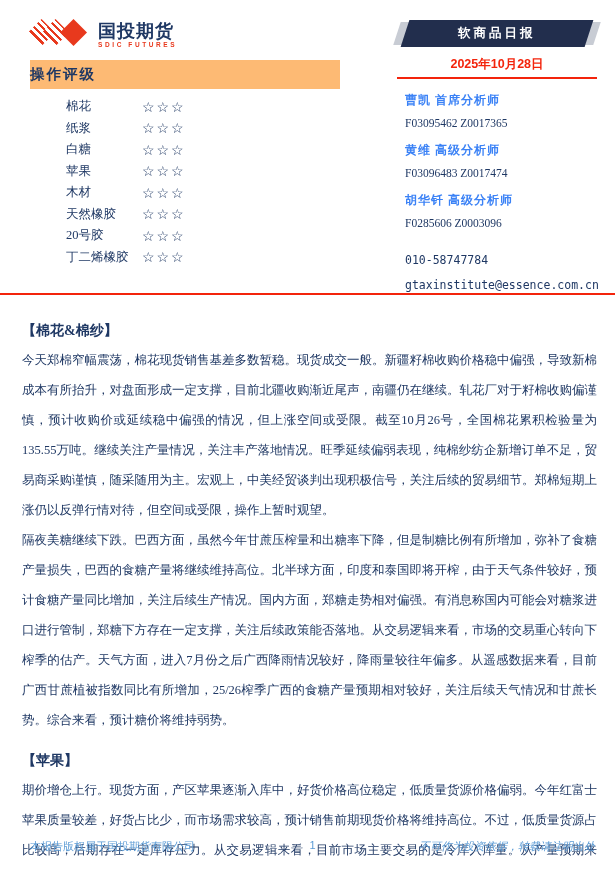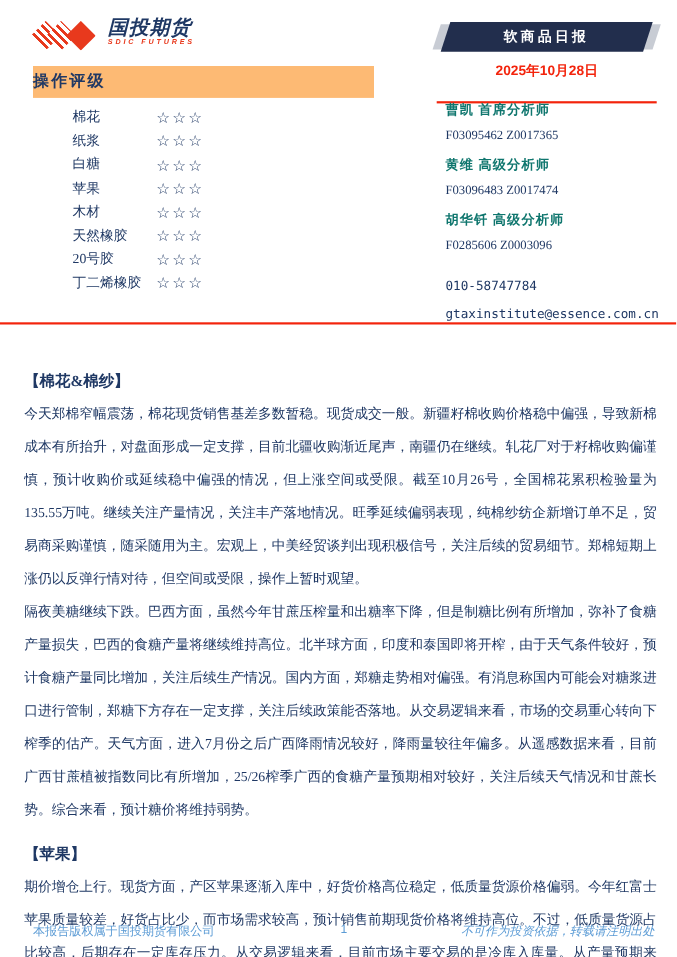--- a/index.html
+++ b/index.html
@@ -8,21 +8,21 @@
   .page {
     position: relative;
     width: 615px;
     height: 870px;
     margin: 0 auto;
     background: #ffffff;
     overflow: hidden;
   }
 
   
-  .logo { position: absolute; left: 28px; top: 16px; display: flex; align-items: flex-start; font-style: italic; }
+  .logo { position: absolute; left: 28px; top: 16px; display: flex; align-items: flex-end; }
   .logo-mark { position: relative; width: 62px; height: 32px; }
   .hatch {
     position: absolute; top: 3px; width: 27px; height: 27px;
     background: repeating-linear-gradient(45deg, #e8391d 0 2.5px, #ffffff 2.5px 5.5px);
     clip-path: polygon(50% 0, 100% 50%, 50% 100%, 0 50%);
   }
   .hatch.h1 { left: 0; }
   .hatch.h2 { left: 14px; }
   .diamond {
     position: absolute; left: 32px; top: 3px; width: 27px; height: 27px;
@@ -43,42 +43,42 @@
     background: #222e4d; transform: skewX(-18deg);
     display: flex; align-items: center; justify-content: center;
   }
   .badge-main span {
     transform: skewX(18deg);
     color: #ffffff; font-size: 12.5px; font-weight: bold; letter-spacing: 3px;
   }
   .report-date {
     position: absolute; right: 18px; top: 56px; width: 200px;
     text-align: center; color: #f3240c; font-size: 12.5px; font-weight: bold;
-    padding-bottom: 19px; border-bottom: 2px solid #f3240c;
+    padding-bottom: 4px; border-bottom: 2px solid #f3240c;
   }
 
   
   .rating-title {
     position: absolute; left: 30px; top: 60px; width: 310px; height: 29px;
     background: #fdba74; color: #1f3864; font-size: 14.5px; font-weight: bold;
     text-align: left; line-height: 29px; letter-spacing: 2px;
     font-family: "Liberation Serif", serif;
   }
   .rating-list { position: absolute; left: 30px; top: 96px; width: 320px; margin-left: 36px; }
   .rating-row { display: flex; align-items: center; height: 21.5px; }
   .rating-name {
     min-width: 64px; margin-right: 12px;
     color: #1f3864; font-size: 12.5px; font-family: "Liberation Serif", serif;
   }
   .rating-stars { color: #1f3864; font-size: 14px; letter-spacing: 2px; line-height: 1; }
 
   
   .analysts { position: absolute; left: 405px; top: 92px; width: 200px; }
   .analyst-name {
-    color: #0f766e; font-size: 12px; font-weight: bold; height: 25px;
+    color: #3b82f6; font-size: 12px; font-weight: bold; height: 25px;
     font-family: "Liberation Serif", serif; letter-spacing: 1px;
   }
   .analyst-ids {
     color: #1f3864; font-size: 11.5px; height: 25px;
     font-family: Liberation Serif, serif;
   }
   .contact { margin-top: 11px; }
   .contact div {
     color: #1f3864; font-size: 11.5px; height: 25px;
     font-family: "DejaVu Sans Mono", monospace;
@@ -86,21 +86,21 @@
   .contact a { color: #1f3864; text-decoration: none; }
 
   .red-rule { position: absolute; left: 0; top: 293px; width: 615px; height: 2px; background: #f3240c; }
 
   
   .body-area { position: absolute; left: 22px; top: 322px; width: 575px; }
   .section h2 {
     color: #1f3864; font-size: 14px; font-weight: bold;
     margin: 17px 0 5px 0; font-family: "Liberation Serif", serif;
   }
-  .section:first-child h2 { margin-top: 16px; }
+  .section:first-child h2 { margin-top: 0; }
   .section p {
     color: #1f3864; font-size: 12.5px; line-height: 30px; text-align: justify;
     font-family: "Liberation Serif", serif;
   }
 
   
   .footer {
     position: absolute; left: 30px; right: 20px; top: 839px;
     font-size: 11px; color: #5b9bd5;
   }

